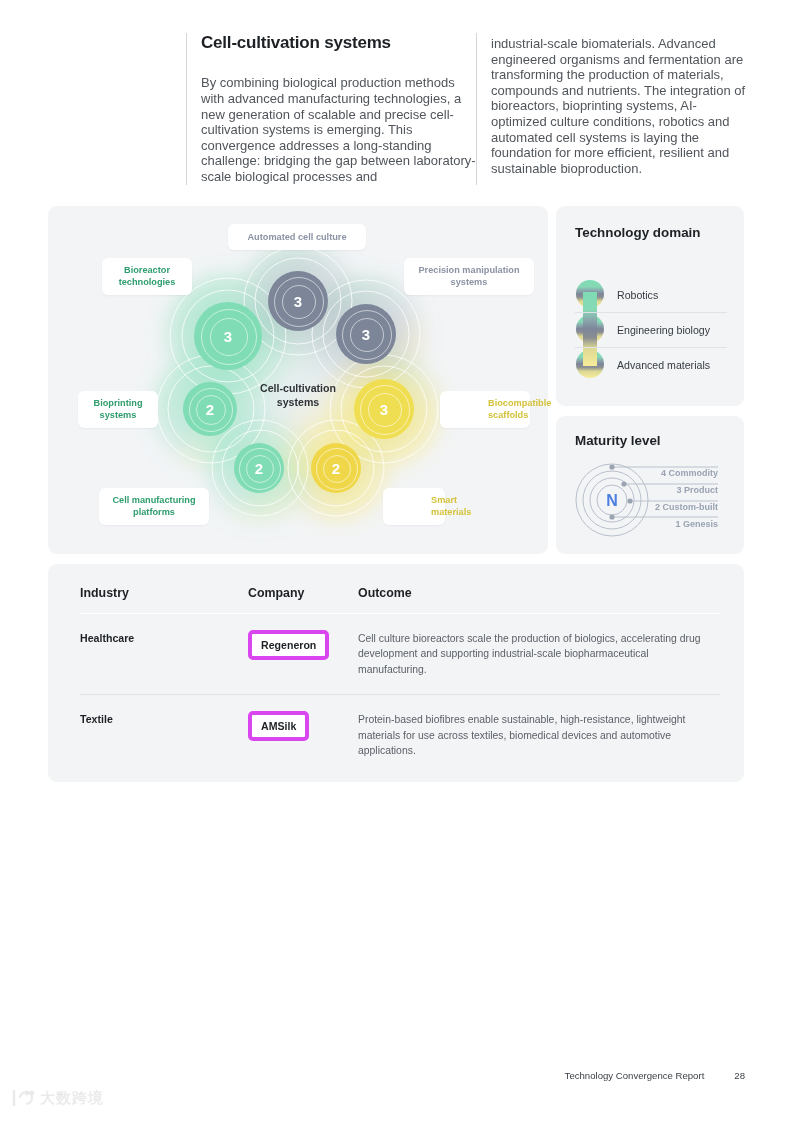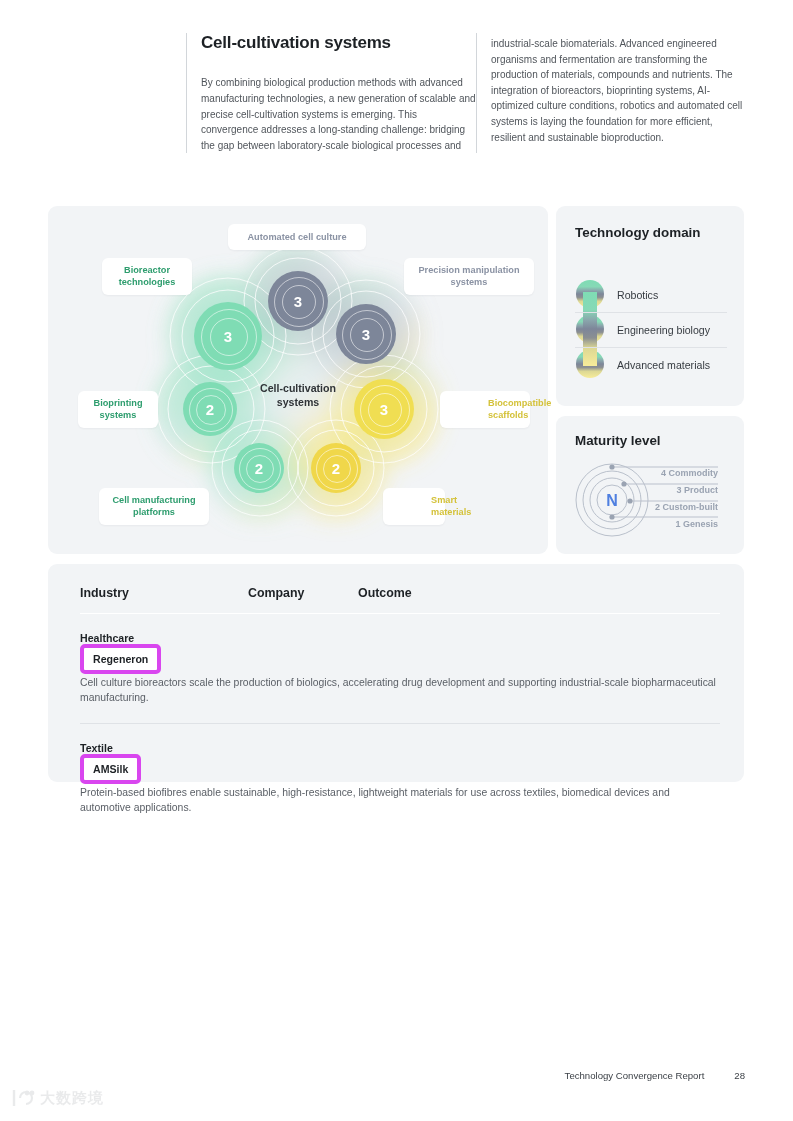--- a/index.html
+++ b/index.html
@@ -35,21 +35,21 @@
 
   #doc-title {
     font-size: 17px;
     font-weight: bold;
     letter-spacing: -0.2px;
     color: #1d2125;
     margin: 0 0 22px 0;
     line-height: 1.2;
   }
   .body-text {
-    font-size: 10px;
+    font-size: 13px;
     line-height: 15.6px;
     color: #50555b;
     margin: 0;
   }
   .intro-col.right .body-text { margin-top: 3px; }
 
   
   .card {
     position: absolute;
     background: #f2f4f6;
@@ -156,21 +156,21 @@
   }
   .thead {
     padding-bottom: 13px;
     border-bottom: 1px solid #ffffff;
   }
   .thead .cell {
     font-size: 12.4px;
     font-weight: bold;
     color: #1d2125;
   }
-  .tbody-row { padding: 16px 0 17px 0; flex-direction: column; }
+  .tbody-row { padding: 16px 0 17px 0; }
   .tbody-row.bordered { border-top: 1px solid #dfe2e6; }
 
   .cell.industry { width: 168px; flex: none; }
   .cell.company  { width: 110px; flex: none; }
   .cell.outcome  { flex: 1; }
 
   .industry-name {
     font-size: 10.6px;
     font-weight: bold;
     color: #1d2125;

